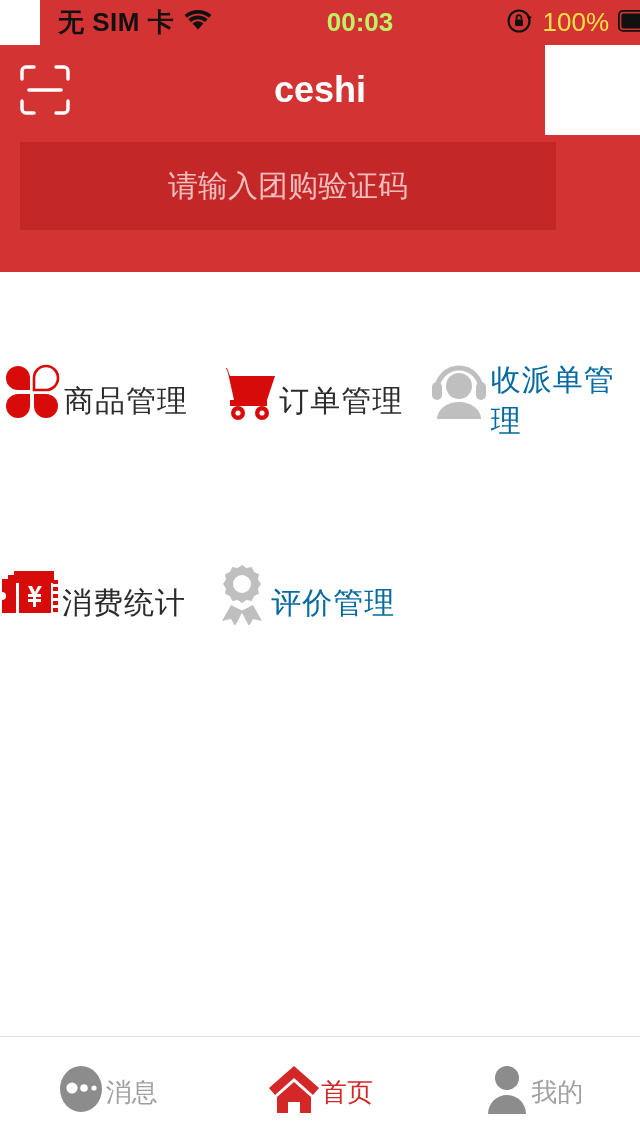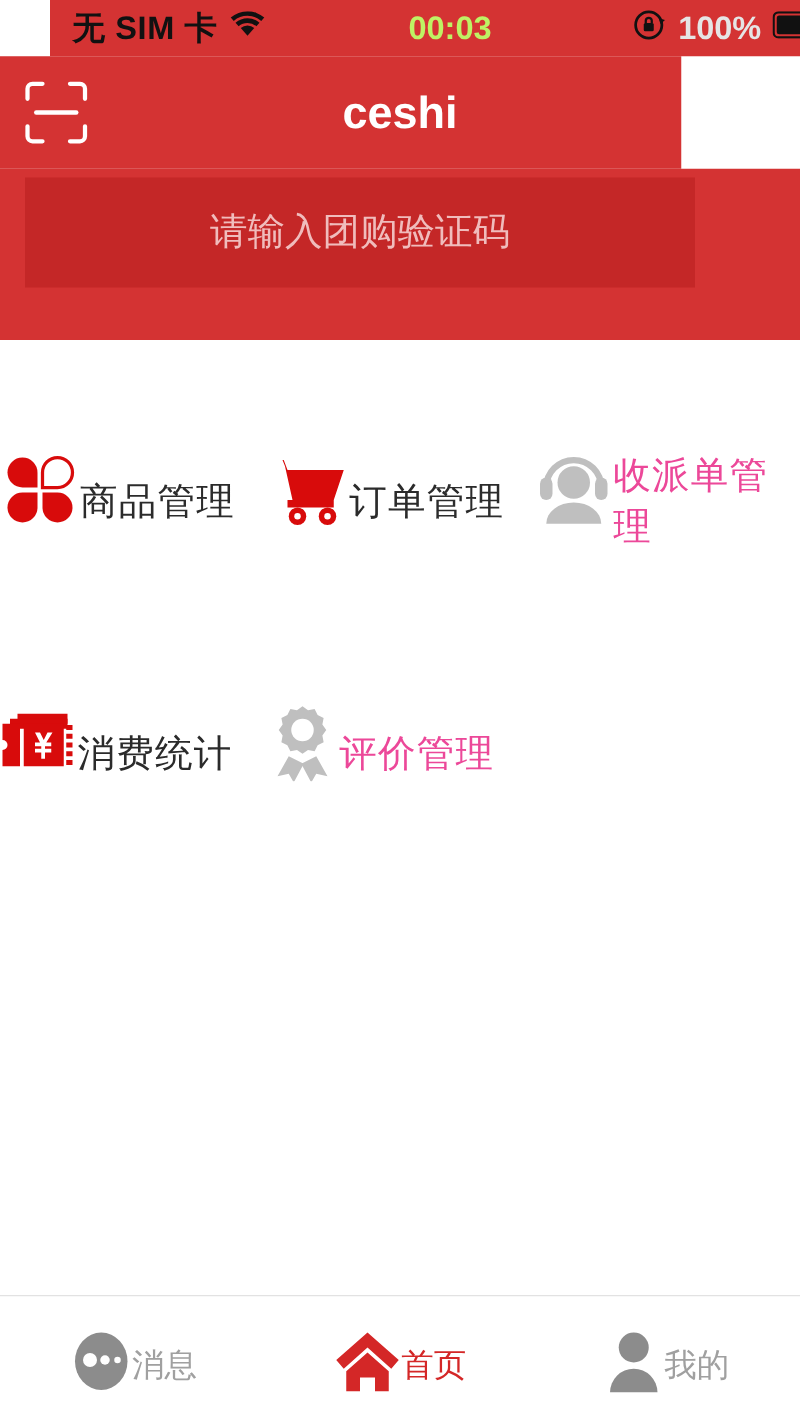--- a/index.html
+++ b/index.html
@@ -15,21 +15,21 @@
     position:absolute; top:0; left:0; width:640px; height:45px;
     background:#d43333; display:flex; align-items:center;
     padding:0 18px; color:#000;margin-left:40px;
   }
   .sb-left { display:flex; align-items:center; gap:10px; flex:1; }
   .sb-carrier { font-size:26px; font-weight:600; letter-spacing:.5px; color:#111; }
   .sb-center { position:absolute; left:0; width:640px; text-align:center;
                font-size:26px; font-weight:700; color:#bef264; pointer-events:none; }
   .sb-right { display:flex; align-items:center; gap:9px; flex:1; justify-content:flex-end;
               position:relative; z-index:2; }
-  .sb-pct { font-size:26px; font-weight:700; color:#e5e5e5; }
+  .sb-pct { font-size:26px; font-weight:400; color:#fde047; }
 
   
   .header {
     position:absolute; top:45px; left:0; width:545px; height:90px;
     background:#d43333;
   }
   .scan-btn {
     position:absolute; left:18px; top:18px; width:54px; height:54px; cursor:pointer;
   }
   .nav-title {
@@ -55,21 +55,21 @@
   .grid {
     position:absolute; top:272px; left:0; width:640px;
     display:flex; flex-wrap:wrap; background:#fff;
   }
   .cell {
     width:213.33px; height:202px; display:flex; flex-direction:row;
     align-items:center; justify-content:flex-start; padding-top:38px; cursor:pointer;
   }
   .cell-icon { height:72px; display:flex; align-items:center; justify-content:center; }
   .cell-label { margin-top:18px; font-size:30px; color:#2b2b2b; letter-spacing:1px; }
-  .cell.disabled .cell-label { color:#ec4899; }
+  .cell.disabled .cell-label { color:#0369a1; }
 
   
   .tabbar {
     position:absolute; bottom:0; left:0; width:640px; height:100px;
     background:#fff; border-top:1px solid #e2e2e2; display:flex;
   }
   .tab { flex:1; display:flex; flex-direction:row; align-items:center;
          justify-content:center; cursor:pointer; padding-top:4px; }
   .tab-icon { height:50px; display:flex; align-items:flex-end; justify-content:center; }
   .tab-label { margin-top:8px; font-size:26px; color:#a0a0a0; }

